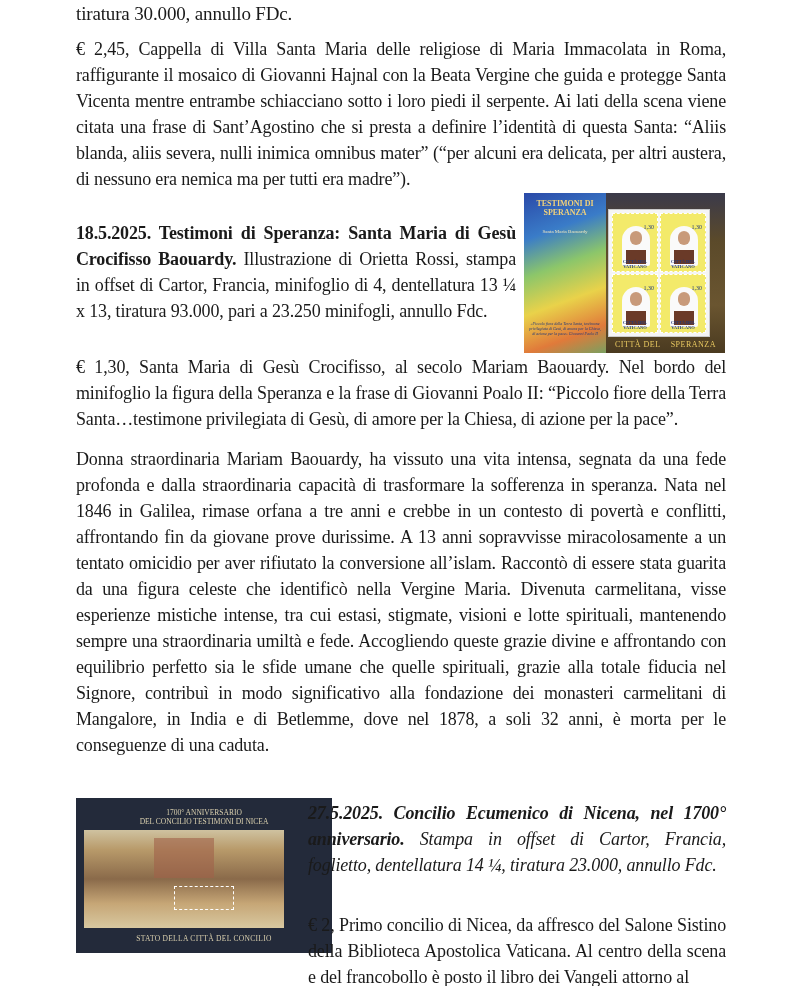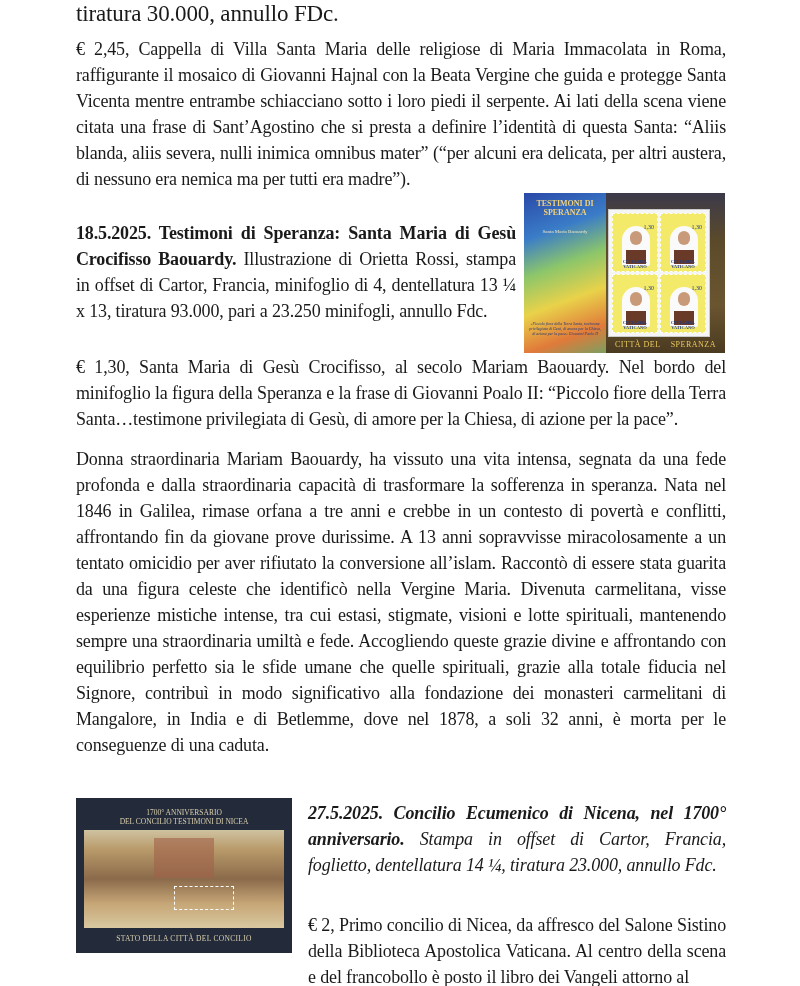--- a/index.html
+++ b/index.html
@@ -2,40 +2,40 @@
 <html><head>
 <meta charset="utf-8">
 <style>
   html, body { margin:0; padding:0; background:#ffffff; }
   body { width:800px; height:986px; overflow:hidden; position:relative;
          font-family:"Liberation Serif", "DejaVu Serif", serif; color:#1a1a1a; }
   .page { position:absolute; left:76px; top:0; width:650px; }
   .p { font-size:18px; line-height:26px; text-align:justify; margin:0; letter-spacing:-0.15px; }
   .p b { font-weight:bold; }
   .gap { height:14px; }
-  .line-top { position:absolute; left:76px; top:1px; font-size:23px; line-height:26px; }
+  .line-top { position:absolute; left:76px; top:1px; font-size:19px; line-height:26px; }
   .fig1 { position:absolute; left:524px; top:193px; width:201px; height:160px;
           background:#000000; overflow:hidden; }
   .fig1 .left { position:absolute; left:0; top:0; width:82px; height:160px;
     background:linear-gradient(160deg,#2a49a8 0%,#3a7cc8 25%,#8cc66a 45%,#e9d24a 65%,#e07a3a 85%,#7aa060 100%); }
   .fig1 .left .t { position:absolute; left:4px; top:6px; width:74px; text-align:center;
     color:#f2d27a; font-size:8px; line-height:9px; font-weight:bold; }
   .fig1 .left .s { position:absolute; left:4px; top:36px; width:74px; text-align:center; color:#f0e7c0; font-size:5px; line-height:6px; }
   .fig1 .left .q { position:absolute; left:4px; top:128px; width:74px; text-align:center; color:#233a7a; font-size:4px; line-height:5px; font-style:italic; }
   .fig1 .right { position:absolute; left:82px; top:0; width:119px; height:160px;
     background:linear-gradient(180deg,#3b3a4a 0%,#5b4a2a 30%,#6a5530 70%,#4a3a20 100%); }
   .sheet { position:absolute; left:2px; top:16px; width:100px; height:126px; background:#f5f5f5; border:1px solid #ccc; }
   .stamp { position:absolute; width:46px; height:59px; background:#f3ea6a; border:1px dashed #fff; box-sizing:border-box; overflow:hidden; }
   .stamp .nun { position:absolute; left:9px; top:12px; width:28px; height:40px; background:#fafafa; border-radius:14px 14px 2px 2px; }
   .stamp .face { position:absolute; left:17px; top:17px; width:12px; height:14px; background:#c89a7a; border-radius:6px; }
   .stamp .habit { position:absolute; left:13px; top:36px; width:20px; height:14px; background:#6a3a28; }
   .stamp .val { position:absolute; right:3px; top:10px; font-size:6px; color:#233a7a; }
   .stamp .cv { position:absolute; left:0; bottom:2px; width:100%; text-align:center; font-size:4.5px; color:#233a7a; font-weight:bold; }
   .fig1 .bot { position:absolute; left:0; bottom:4px; width:119px; text-align:center; color:#e8c860; font-size:8px; letter-spacing:0.5px; }
-  .fig2 { position:absolute; left:76px; top:798px; width:216px; height:155px; background:#232a3a; overflow:hidden; }
+  .fig2 { position:absolute; left:76px; top:798px; width:216px; height:155px; background:#232a3a; overflow:hidden;padding-left:40px; }
   .fig2 .h { position:absolute; left:0; top:10px; width:100%; text-align:center; color:#d9cfae; font-size:7.5px; line-height:9px; }
   .fig2 .art { position:absolute; left:8px; top:32px; width:200px; height:98px;
     background:linear-gradient(180deg,#cfc2a0 0%,#b89a6a 20%,#8a6a4a 50%,#c6a676 75%,#d8c8a0 100%); }
   .fig2 .art .c1 { position:absolute; left:70px; top:8px; width:60px; height:40px; background:#a0604a; opacity:0.6; }
   .fig2 .art .c2 { position:absolute; left:90px; top:56px; width:60px; height:24px; border:1px dashed #fff; box-sizing:border-box; }
   .fig2 .f { position:absolute; left:0; bottom:10px; width:100%; text-align:center; color:#d9cfae; font-size:7.5px; letter-spacing:0.3px; }
 </style>
 </head>
 <body>
 

